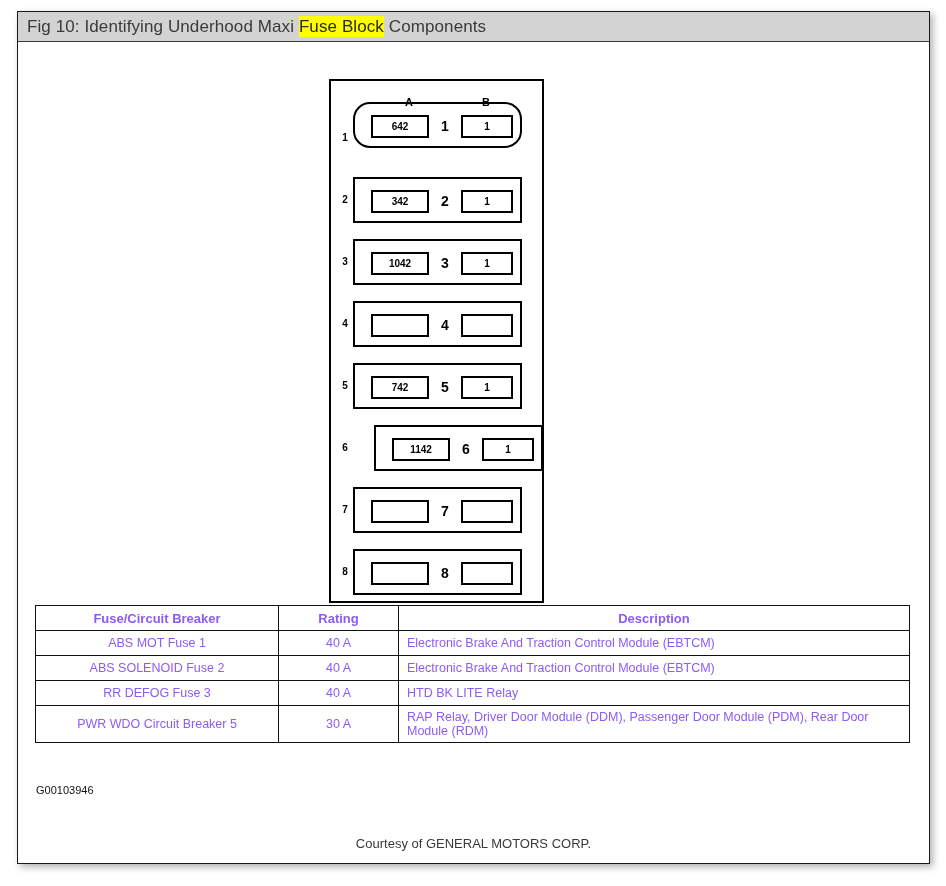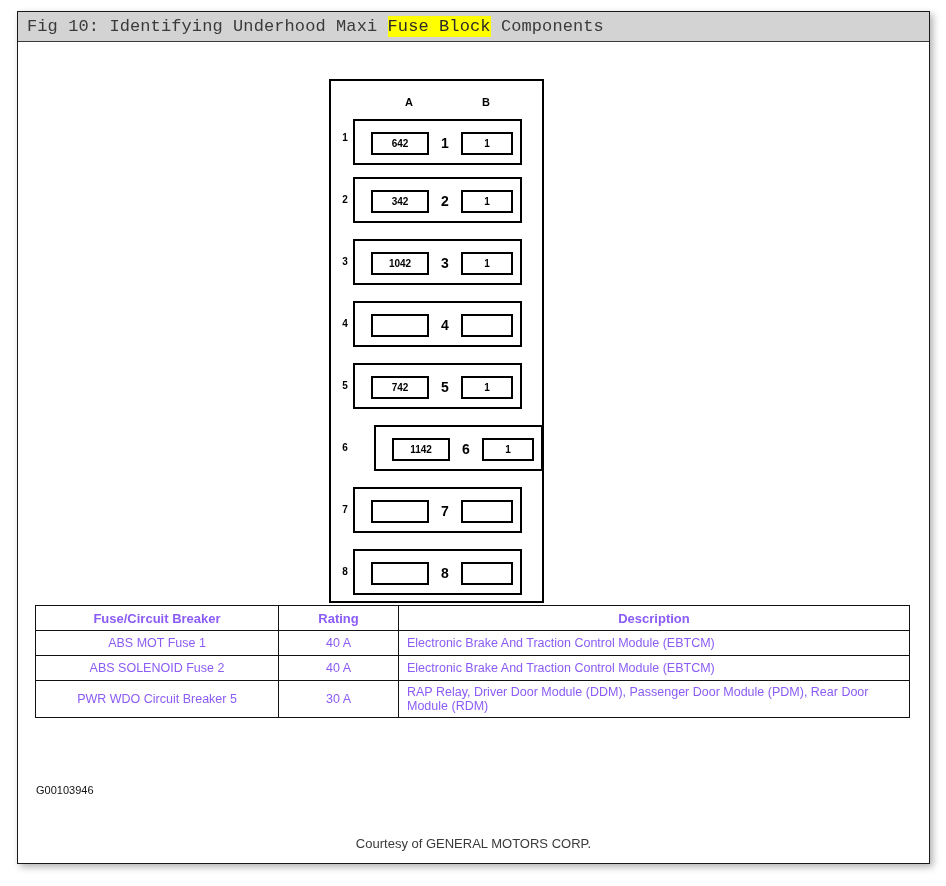--- a/index.html
+++ b/index.html
@@ -41,21 +41,20 @@
     position: absolute;
     left: 0;
     top: 0;
     width: 100%;
     height: 30px;
     background: #d3d3d3;
     border-bottom: 1px solid #3a3a3a;
     box-sizing: border-box;
     display: flex;
     align-items: center;
-    font-family: Liberation Mono, monospace;
   }
   #title-text {
     padding-left: 9px;
     font-size: 17px;
     color: #3a3a3a;
     letter-spacing: 0.1px;
     white-space: nowrap;
   }
   #title-text .hl {
     background: #ffff00;
@@ -202,21 +201,21 @@
         <span>Fig 10: Identifying Underhood Maxi </span><span class="hl">Fuse Block</span><span> Components</span>
       </div>
     </div>
 
     <div id="diagram-area">
       <div id="fuseblock-outer">
         <div class="col-head a">A</div>
         <div class="col-head b">B</div>
         <div id="fb-rows">
             <div class="row-index" style="top: 34px;">1</div>
-            <div class="fb-row" style="top: 38px;">
+            <div class="fb-row" style="top: 21px; border-radius: 17px;">
               <div class="slot a">642</div>
               <div class="mid-num">1</div>
               <div class="slot b">1</div>
             </div>
             <div class="row-index" style="top: 96px;">2</div>
             <div class="fb-row" style="top: 96px;">
               <div class="slot a">342</div>
               <div class="mid-num">2</div>
               <div class="slot b">1</div>
             </div>
@@ -273,20 +272,25 @@
             <td class="c-name">ABS MOT Fuse 1</td>
             <td class="c-rating">40 A</td>
             <td class="c-desc">Electronic Brake And Traction Control Module (EBTCM)</td>
           </tr>
           <tr>
             <td class="c-name">ABS SOLENOID Fuse 2</td>
             <td class="c-rating">40 A</td>
             <td class="c-desc">Electronic Brake And Traction Control Module (EBTCM)</td>
           </tr>
           <tr>
+            <td class="c-name">RR DEFOG Fuse 3</td>
+            <td class="c-rating">40 A</td>
+            <td class="c-desc">HTD BK LITE Relay</td>
+          </tr>
+          <tr>
             <td class="c-name">PWR WDO Circuit Breaker 5</td>
             <td class="c-rating">30 A</td>
             <td class="c-desc">RAP Relay, Driver Door Module (DDM), Passenger Door Module (PDM), Rear Door Module (RDM)</td>
           </tr>
         </tbody>
     </table>
 
     <div id="figure-id">G00103946</div>
     <div id="courtesy">Courtesy of GENERAL MOTORS CORP.</div>
 

